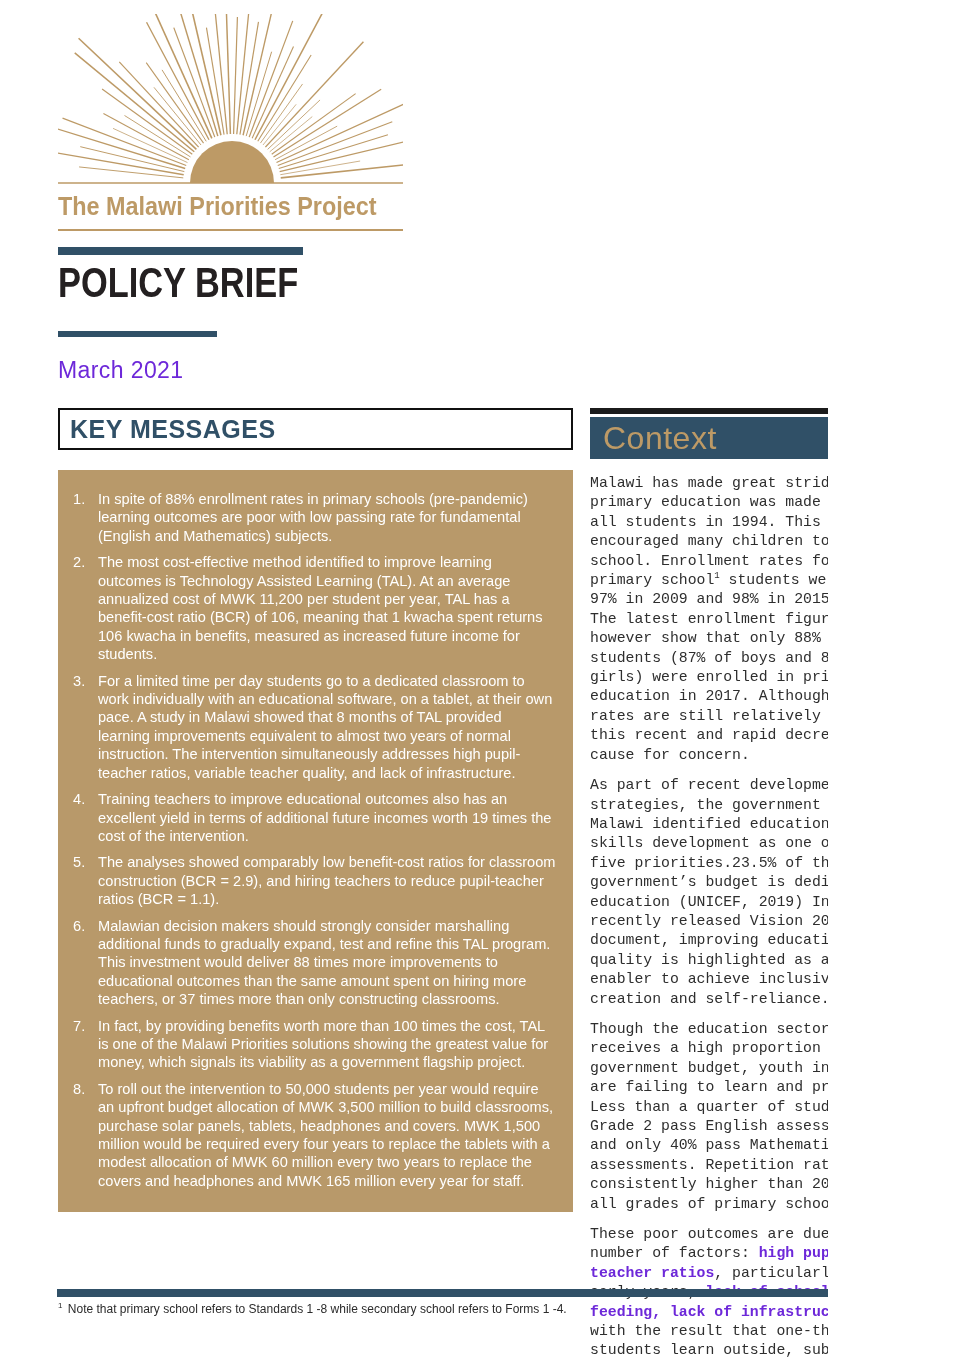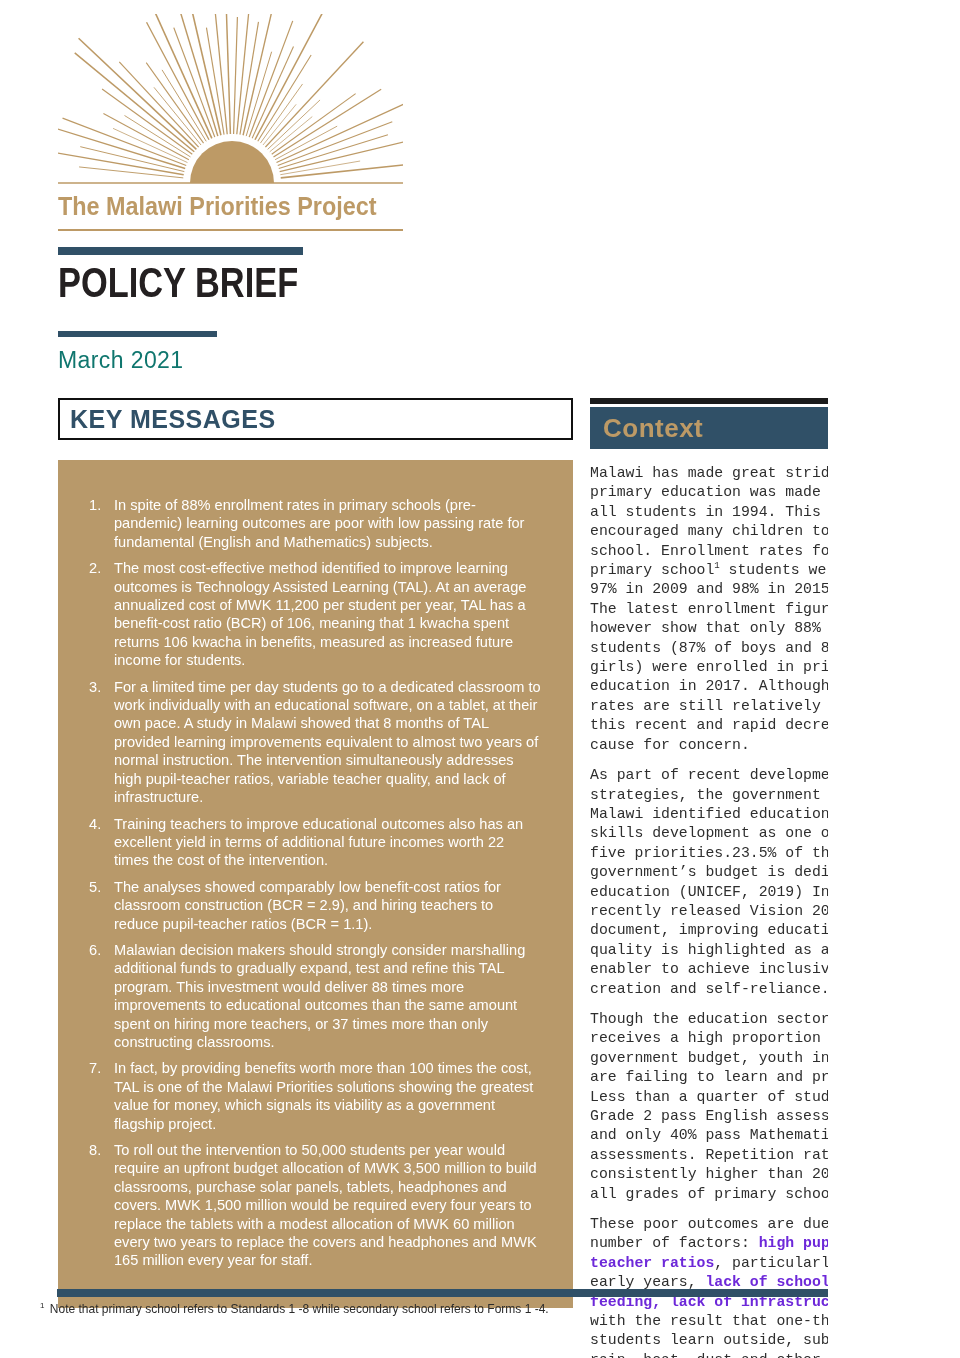--- a/index.html
+++ b/index.html
@@ -21,56 +21,56 @@
   .kicker{
     margin:4px 0 0 0;font-size:43px;line-height:46px;font-weight:700;color:var(--ink);
     transform:scaleX(.8);transform-origin:0 50%;white-space:nowrap;letter-spacing:0;
   }
   .doc-title{margin:12px 0 0 0;font-weight:700;color:var(--tan-text);}
   .title-line{
     display:block;font-size:44px;line-height:46px;
     transform:scaleX(.84);transform-origin:0 50%;white-space:nowrap;
   }
   .bar-date{margin-top:26px;width:159px;height:6px;}
-  .date{margin-top:10px;font-size:23px;color:#0f766e;letter-spacing:.4px;}
+  .date{margin-top:20px;font-size:23px;color:#6d28d9;letter-spacing:.4px;}
 
   .columns{display:flex;gap:17px;margin:24px 57px 0 58px;}
   .left-col{width:515px;flex:0 0 515px;}
   .right-col{width:313px;flex:0 0 313px;}
 
   .km-header{
     box-sizing:border-box;height:42px;border:2px solid #101010;background:#ffffff;
     display:flex;align-items:center;padding-left:10px;
   }
   .km-header span{font-size:25px;font-weight:700;color:var(--blue);letter-spacing:.5px;text-align:right;}
   .km-box{
     margin-top:20px;background:var(--tan);color:#ffffff;
     padding:20px 16px 22px 14px;min-height:684px;box-sizing:border-box;
   }
-  .km-list{list-style:none;margin:16px;padding:0;counter-reset:km;}
+  .km-list{list-style:none;margin:0;padding:0;counter-reset:km;}
   .km-item{
     counter-increment:km;position:relative;padding-left:26px;margin:0 0 8px 0;
     font-size:14.6px;line-height:18.4px;
   }
   .km-item:last-child{margin-bottom:0;}
   .km-item::before{content:counter(km) ".";position:absolute;left:1px;top:0;}
 
   .ctx-topbar{height:6px;background:var(--black-bar);}
   .ctx-header{
     margin-top:3px;height:42px;background:var(--blue);
     display:flex;align-items:center;padding-left:13px;box-sizing:border-box;
   }
-  .ctx-header span{font-size:26px;font-weight:700;color:var(--tan-text);letter-spacing:.5px;}
+  .ctx-header span{font-size:32px;font-weight:400;color:var(--tan-text);letter-spacing:.5px;}
   .ctx-body{margin-top:15px;color:var(--body-ink);}
   .ctx-body p{margin:0 0 11px 0;font-size:14.8px;line-height:19.4px;font-family:Liberation Mono, monospace;}
   .ctx-body strong{font-weight:700;color:#6d28d9;}
   .ctx-body sup{font-size:9px;line-height:0;}
 
   .foot-bar{position:absolute;left:57px;top:1289px;width:846px;height:8px;background:var(--blue);}
-  .footnote{position:absolute;left:40px;top:1301px;margin:0;font-size:12px;color:#2b2b2b;}
+  .footnote{position:absolute;left:58px;top:1301px;margin:0;font-size:12px;color:#2b2b2b;}
   .footnote sup{font-size:8px;margin-right:2px;}
 </style>
 </head>
 <body>
 
 <div class="page" style="--tan: #b8996a; --tan-text: #bd9a66; --blue: #305067; --ink: #242021; --black-bar: #1b1b1b;">
 
   <header class="masthead">
     <div class="logo-block">
       <svg id="sunburst" class="sunburst" viewBox="0 0 345 172">
@@ -136,21 +136,21 @@
 
     <section class="left-col">
       <div class="km-header">
         <span>KEY MESSAGES</span>
       </div>
       <div class="km-box">
         <ol class="km-list">
             <li class="km-item">In spite of 88% enrollment rates in primary schools (pre-pandemic) learning outcomes are poor with low passing rate for fundamental (English and Mathematics) subjects.</li>
             <li class="km-item">The most cost-effective method identified to improve learning outcomes is Technology Assisted Learning (TAL). At an average annualized cost of MWK 11,200 per student per year, TAL has a benefit-cost ratio (BCR) of 106, meaning that 1 kwacha spent returns 106 kwacha in benefits, measured as increased future income for students.</li>
             <li class="km-item">For a limited time per day students go to a dedicated classroom to work individually with an educational software, on a tablet, at their own pace. A study in Malawi showed that 8 months of TAL provided learning improvements equivalent to almost two years of normal instruction. The intervention simultaneously addresses high pupil-teacher ratios, variable teacher quality, and lack of infrastructure.</li>
-            <li class="km-item">Training teachers to improve educational outcomes also has an excellent yield in terms of additional future incomes worth 22 times the cost of the intervention.</li>
+            <li class="km-item">Training teachers to improve educational outcomes also has an excellent yield in terms of additional future incomes worth 19 times the cost of the intervention.</li>
             <li class="km-item">The analyses showed comparably low benefit-cost ratios for classroom construction (BCR = 2.9), and hiring teachers to reduce pupil-teacher ratios (BCR = 1.1).</li>
             <li class="km-item">Malawian decision makers should strongly consider marshalling additional funds to gradually expand, test and refine this TAL program. This investment would deliver 88 times more improvements to educational outcomes than the same amount spent on hiring more teachers, or 37 times more than only constructing classrooms.</li>
             <li class="km-item">In fact, by providing benefits worth more than 100 times the cost, TAL is one of the Malawi Priorities solutions showing the greatest value for money, which signals its viability as a government flagship project.</li>
             <li class="km-item">To roll out the intervention to 50,000 students per year would require an upfront budget allocation of MWK 3,500 million to build classrooms, purchase solar panels, tablets, headphones and covers. MWK 1,500 million would be required every four years to replace the tablets with a modest allocation of MWK 60 million every two years to replace the covers and headphones and MWK 165 million every year for staff.</li>
           </ol>
       </div>
     </section>
 
     <aside class="right-col">
       <div class="ctx-topbar"></div>

